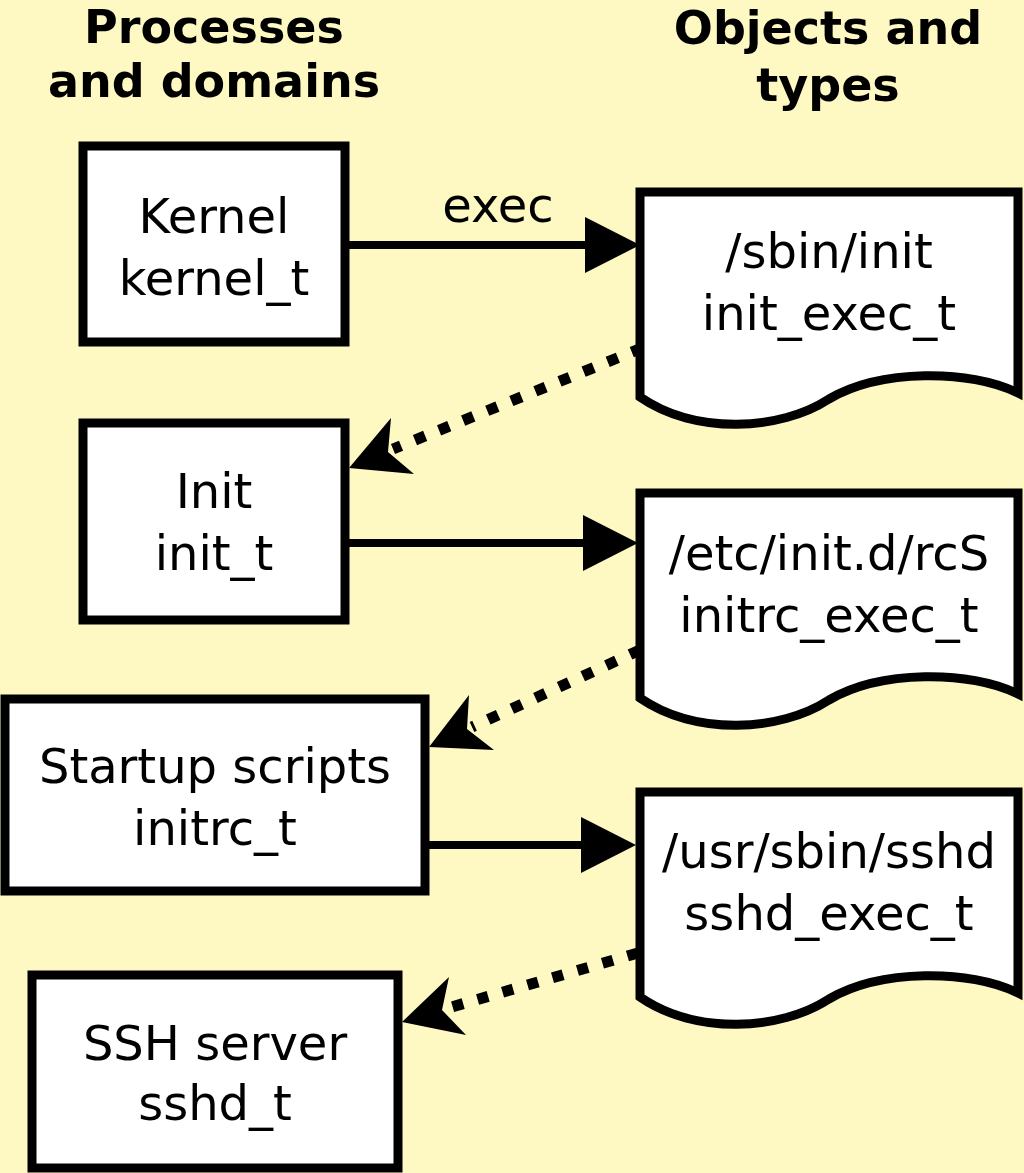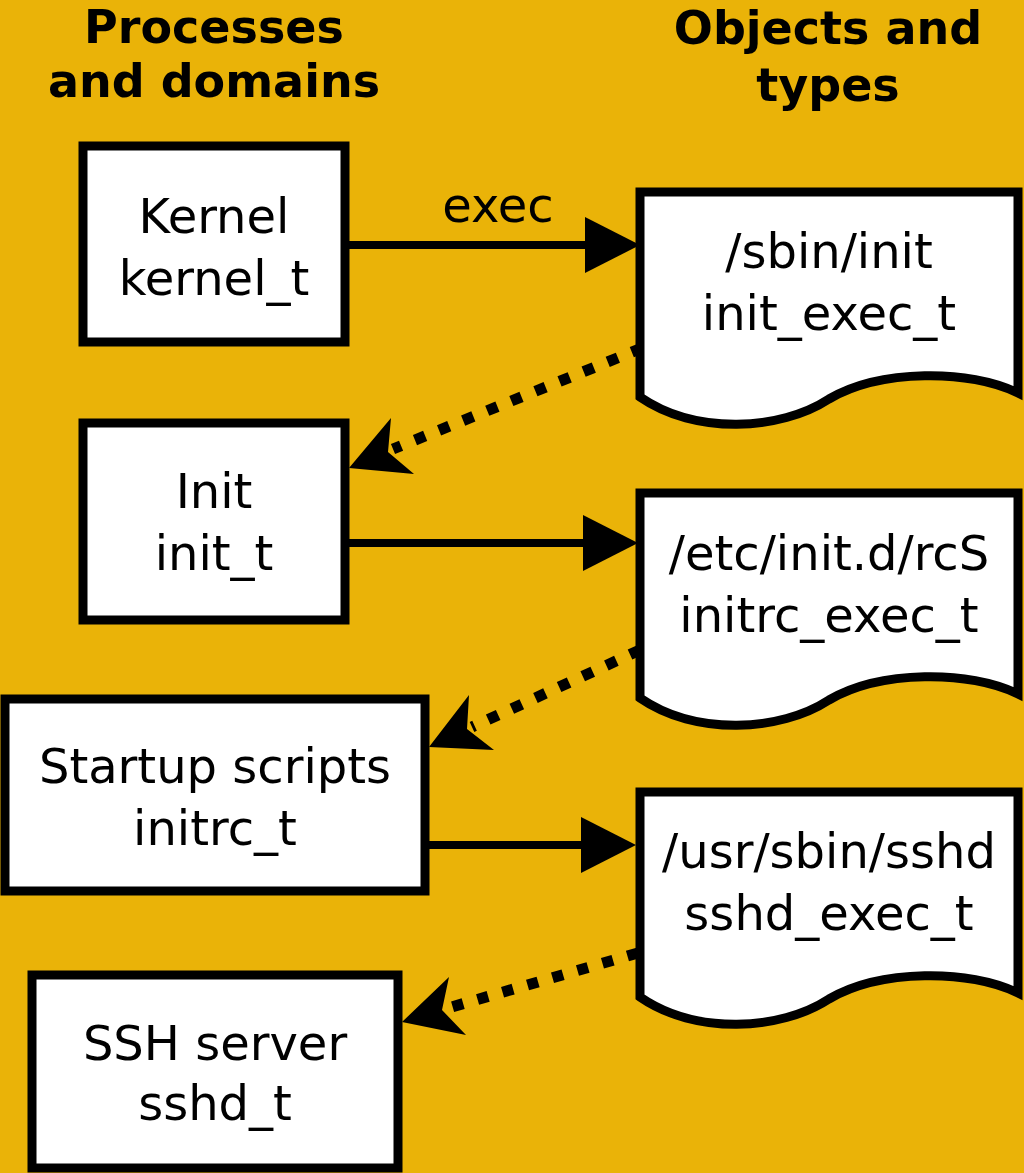--- a/index.html
+++ b/index.html
@@ -4,21 +4,21 @@
 <style>
   html, body {
     margin: 0;
     padding: 0;
     background: #ffffff;
   }
   .canvas {
     position: relative;
     width: 1024px;
     height: 1173px;
-    background: #eab308;
+    background: #fef9c3;
     overflow: hidden;
   }
   svg {
     display: block;
   }
   svg text {
     font-family: "DejaVu Sans", "Liberation Sans", sans-serif;
     fill: #000000;
   }
   .hdr {

